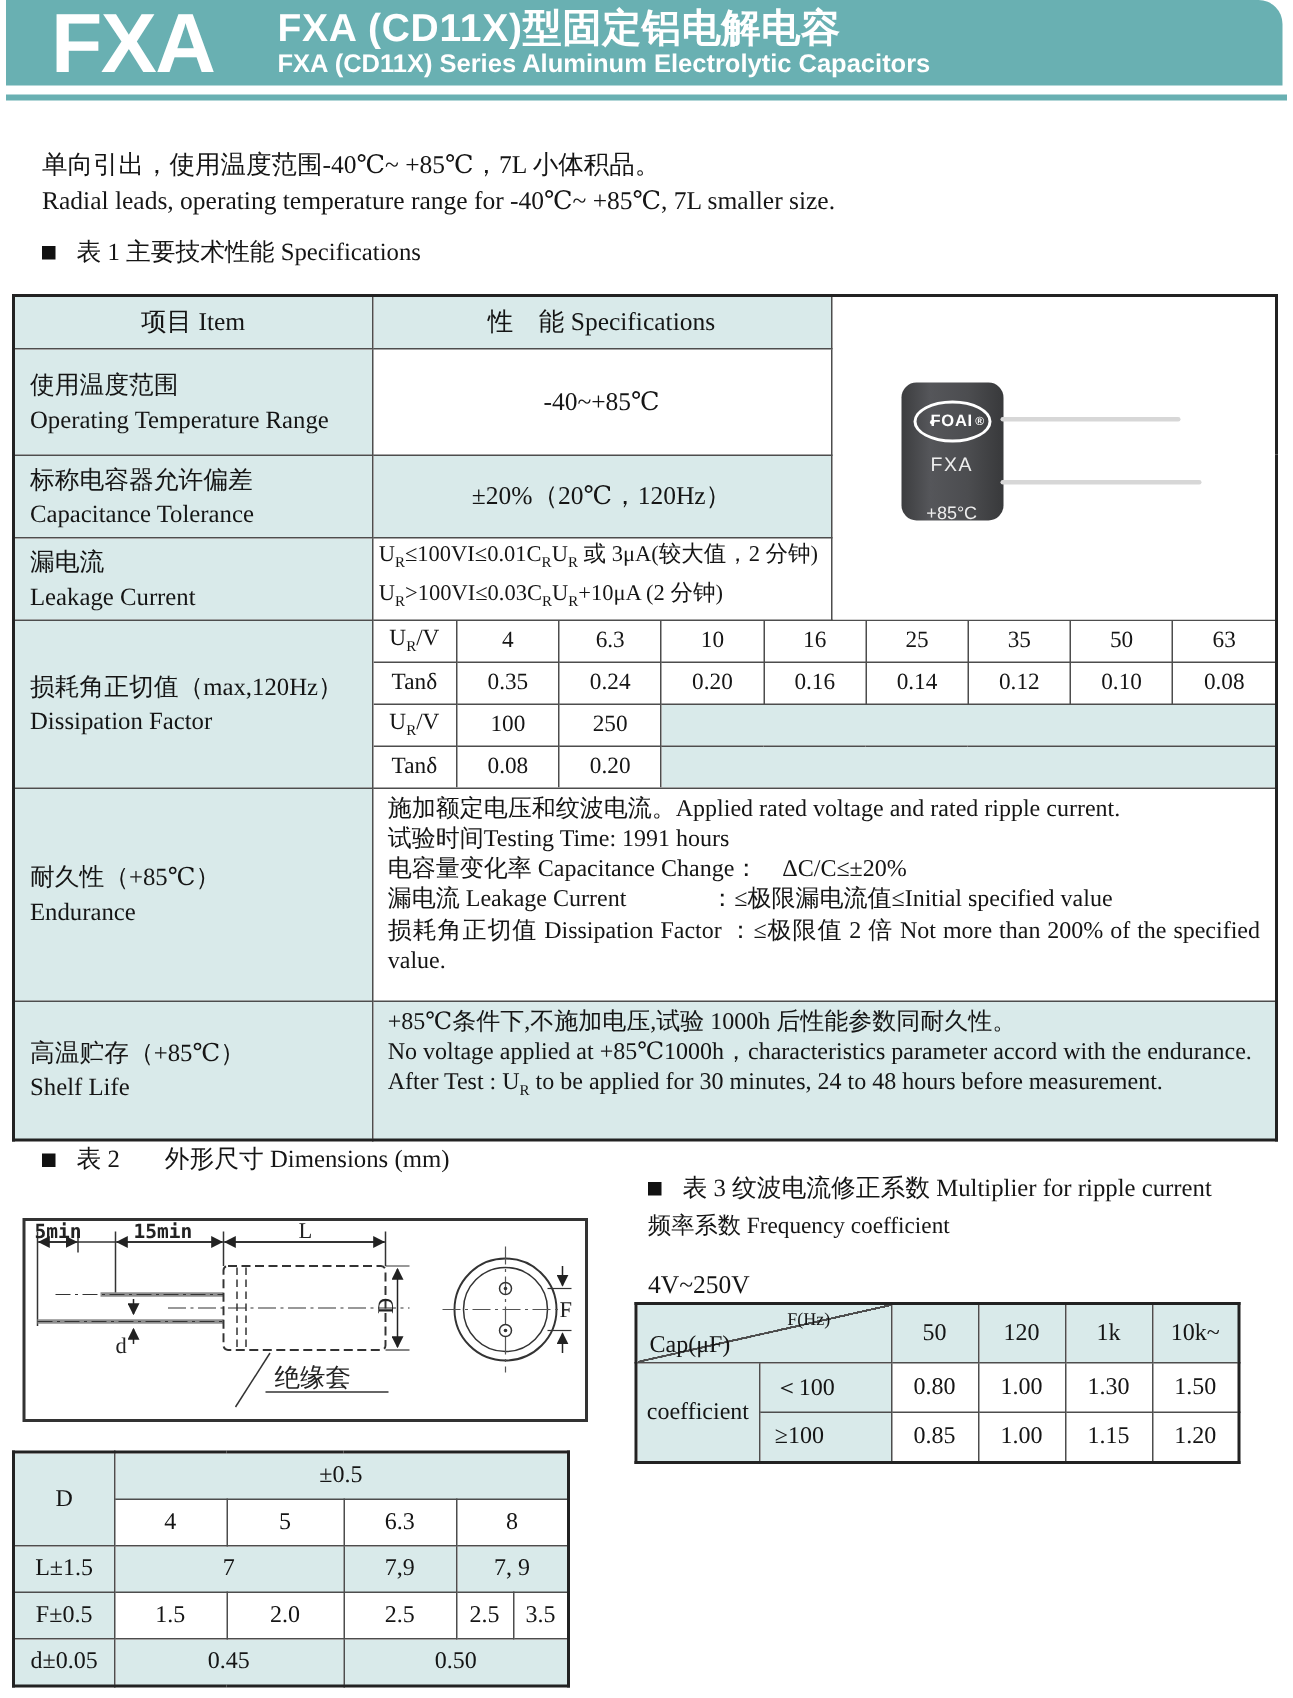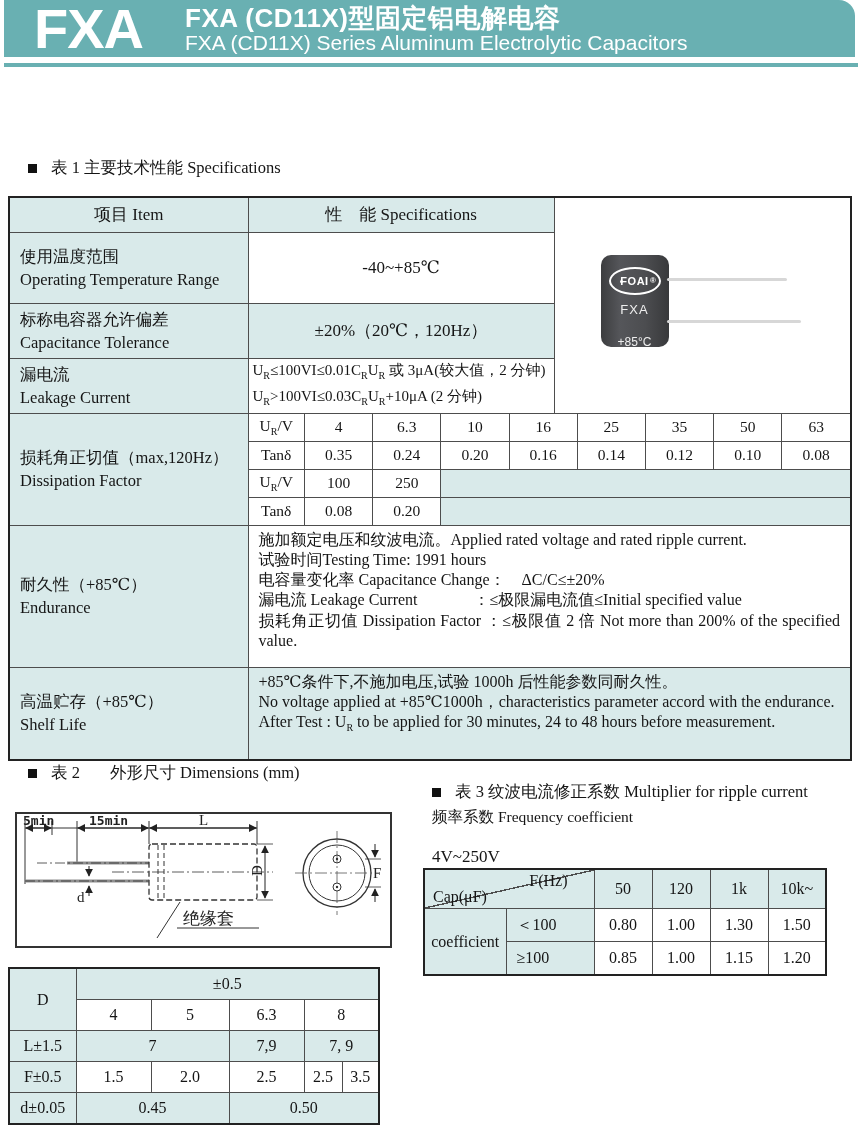--- a/index.html
+++ b/index.html
@@ -5,21 +5,21 @@
   html,body{margin:0;padding:0;background:#fff;}
   .page{position:relative;width:862px;height:1132px;background:#fff;overflow:hidden;
         font-family:"Liberation Serif","DejaVu Serif",serif;color:#151515;}
   
   .banner{position:absolute;left:4px;top:0;width:851px;height:57px;background:#69b0b2;
           border-radius:0 16px 0 0;display:flex;align-items:center;}
   .banner .logo{font-family:"Liberation Sans",sans-serif;font-weight:bold;color:#fff;
           font-size:56px;line-height:57px;margin-left:30px;letter-spacing:-1px;}
   .banner .titles{margin-left:42px;color:#fff;font-family:"Liberation Sans",sans-serif;}
   .banner .t-cn{font-size:26px;font-weight:bold;line-height:29px;letter-spacing:0.5px;}
-  .banner .t-en{font-size:21px;font-weight:normal;line-height:20px;}
+  .banner .t-en{font-size:17px;font-weight:bold;line-height:20px;}
   .banner-line{position:absolute;left:4px;top:63px;width:854px;height:4px;background:#69b0b2;}
   
   .intro{position:absolute;left:28px;top:98px;font-size:17px;line-height:24px;}
   
   .sec{position:absolute;font-size:16.5px;white-space:pre;}
   .sec .blt{display:inline-block;width:9px;height:9px;background:#111;margin-right:14px;}
   
   table{border-collapse:collapse;table-layout:fixed;position:absolute;}
   td{border:1px solid #4d4d4d;font-size:16px;color:#151515;overflow:hidden;}
   .outer{border:2px solid #222;}
@@ -67,40 +67,44 @@
   .sertxt{font-family:"Liberation Serif",serif;font-size:15px;fill:#222;}
   .cntxt{font-family:"Liberation Serif",serif;font-size:17px;fill:#222;}
   
   .t3block-t1{left:432px;top:781px;}
   .t3block-t2{left:432px;top:806px;}
   .t3range{position:absolute;left:432px;top:847px;font-size:17px;}
   .t3{left:423px;top:868px;width:402px;}
   .t3 td{height:30px;text-align:center;vertical-align:middle;font-size:16px;}
   .t3 td.diag{position:relative;height:36px;
       background:linear-gradient(to bottom right,transparent calc(50% - 0.7px),#4d4d4d calc(50% - 0.7px),#4d4d4d calc(50% + 0.7px),transparent calc(50% + 0.7px)),#d9eaea;}
-  .t3 .diag .tr{position:absolute;top:2px;right:26px;font-size:16px;}
+  .t3 .diag .tr{position:absolute;top:2px;right:40px;font-size:12px;}
   .t3 .diag .bl{position:absolute;bottom:2px;left:8px;font-size:16px;margin-top:32px;}
   
   .dims{left:8px;top:967px;width:370px;}
   .dims td{height:28px;text-align:center;vertical-align:middle;font-size:16px;}
 </style>
 </head>
 <body>
 
 <div class="page">
 
   <div class="banner">
     <div class="logo">FXA</div>
     <div class="titles">
       <div class="t-cn">FXA (CD11X)型固定铝电解电容</div>
       <div class="t-en">FXA (CD11X) Series Aluminum Electrolytic Capacitors</div>
     </div>
   </div>
   <div class="banner-line"></div>
 
+  <div class="intro">
+    <div>单向引出，使用温度范围-40℃~ +85℃，7L 小体积品。</div>
+    <div>Radial leads, operating temperature range for -40℃~ +85℃, 7L smaller size.</div>
+  </div>
 
   <div class="sec" style="left:28px;top:157px;"><span class="blt"></span><span>表 1 主要技术性能 Specifications</span></div>
 
   <table class="t1 outer">
     <colgroup>
         <col style="width:239px">
         <col style="width:306px">
         <col style="width:297px">
       </colgroup>
     <tbody>

